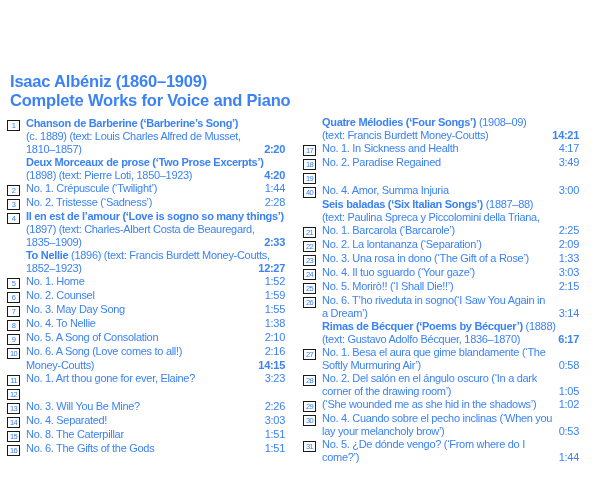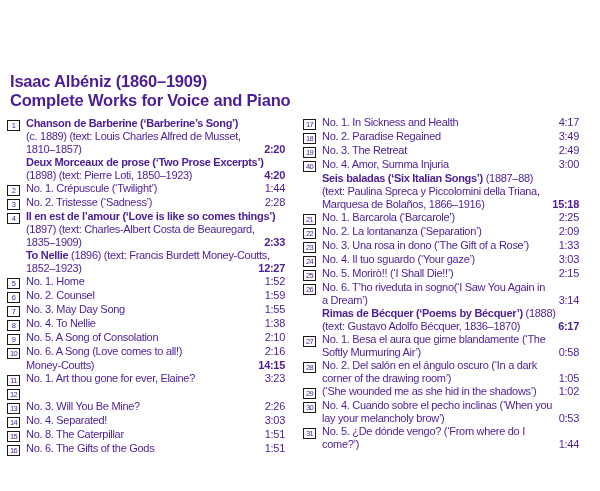--- a/index.html
+++ b/index.html
@@ -1,21 +1,21 @@
 <!DOCTYPE html>
 <html><head>
 <meta charset="utf-8">
 <style>
   html,body{margin:0;padding:0;background:#e8e8e8;}
   .page{
     position:relative;
     width:600px;height:491px;
     background:#ffffff;
     font-family:"Liberation Sans", sans-serif;
-    color:#4c1d95;
+    color:#3b82f6;
     overflow:hidden;
   }
   .title-block{position:absolute;left:10px;top:72px;}
   .title-block .t{
     font-weight:bold;font-size:16.5px;line-height:19px;letter-spacing:-0.2px;
   }
   .col{position:absolute;font-size:11px;letter-spacing:-0.3px;}
   .col-left{left:7px;top:117px;width:278px;}
   .col-right{left:303px;top:116px;width:276px;}
   .entry{display:flex;align-items:flex-start;}
@@ -67,21 +67,21 @@
       </div>
       <div class="entry">
         <div class="numcell"><span class="numbox">3</span></div>
         <div class="body">
           <div class="line"><span class="txt"><span>No. 2. Tristesse (‘Sadness’)</span></span><span class="time">2:28</span></div>
         </div>
       </div>
       <div class="entry gap">
         <div class="numcell"><span class="numbox">4</span></div>
         <div class="body">
-          <div class="line"><span class="txt"><span class="b">Il en est de l’amour (‘Love is like so comes things’)</span></span></div>
+          <div class="line"><span class="txt"><span class="b">Il en est de l’amour (‘Love is sogno so many things’)</span></span></div>
           <div class="line"><span class="txt"><span>(1897) (text: Charles-Albert Costa de Beauregard,</span></span></div>
           <div class="line"><span class="txt"><span>1835–1909)</span></span><span class="time b">2:33</span></div>
         </div>
       </div>
       <div class="entry gap">
         <div class="numcell"></div>
         <div class="body">
           <div class="line"><span class="txt"><span class="b">To Nellie</span><span> (1896) (text: Francis Burdett Money-Coutts,</span></span></div>
           <div class="line"><span class="txt"><span>1852–1923)</span></span><span class="time b">12:27</span></div>
         </div>
@@ -157,49 +157,52 @@
       </div>
       <div class="entry">
         <div class="numcell"><span class="numbox">16</span></div>
         <div class="body">
           <div class="line"><span class="txt"><span>No. 6. The Gifts of the Gods</span></span><span class="time">1:51</span></div>
         </div>
       </div>
     </div>
   <div class="col col-right">
       <div class="entry">
+        <div class="numcell"></div>
+        <div class="body">
+          <div class="line"><span class="txt"><span class="b">Quatre Mélodies (‘Four Songs’)</span><span> (1908–09)</span></span></div>
+          <div class="line"><span class="txt"><span>(text: Francis Burdett Money-Coutts)</span></span><span class="time b">14:21</span></div>
+        </div>
+      </div>
+      <div class="entry">
         <div class="numcell"><span class="numbox">17</span></div>
         <div class="body">
           <div class="line"><span class="txt"><span>No. 1. In Sickness and Health</span></span><span class="time">4:17</span></div>
         </div>
       </div>
       <div class="entry">
         <div class="numcell"><span class="numbox">18</span></div>
         <div class="body">
           <div class="line"><span class="txt"><span>No. 2. Paradise Regained</span></span><span class="time">3:49</span></div>
         </div>
       </div>
       <div class="entry">
         <div class="numcell"><span class="numbox">19</span></div>
-        <div class="body">
-          <div class="line"><span class="txt"><span>No. 3. The Retreat</span></span><span class="time">2:49</span></div>
-        </div>
       </div>
       <div class="entry">
         <div class="numcell"><span class="numbox">40</span></div>
         <div class="body">
           <div class="line"><span class="txt"><span>No. 4. Amor, Summa Injuria</span></span><span class="time">3:00</span></div>
         </div>
       </div>
       <div class="entry gap">
         <div class="numcell"></div>
         <div class="body">
           <div class="line"><span class="txt"><span class="b">Seis baladas (‘Six Italian Songs’)</span><span> (1887–88)</span></span></div>
           <div class="line"><span class="txt"><span>(text: Paulina Spreca y Piccolomini della Triana,</span></span></div>
-          <div class="line"><span class="txt"><span>Marquesa de Bolaños, 1866–1916)</span></span><span class="time b">15:18</span></div>
         </div>
       </div>
       <div class="entry">
         <div class="numcell"><span class="numbox">21</span></div>
         <div class="body">
           <div class="line"><span class="txt"><span>No. 1. Barcarola (‘Barcarole’)</span></span><span class="time">2:25</span></div>
         </div>
       </div>
       <div class="entry">
         <div class="numcell"><span class="numbox">22</span></div>

